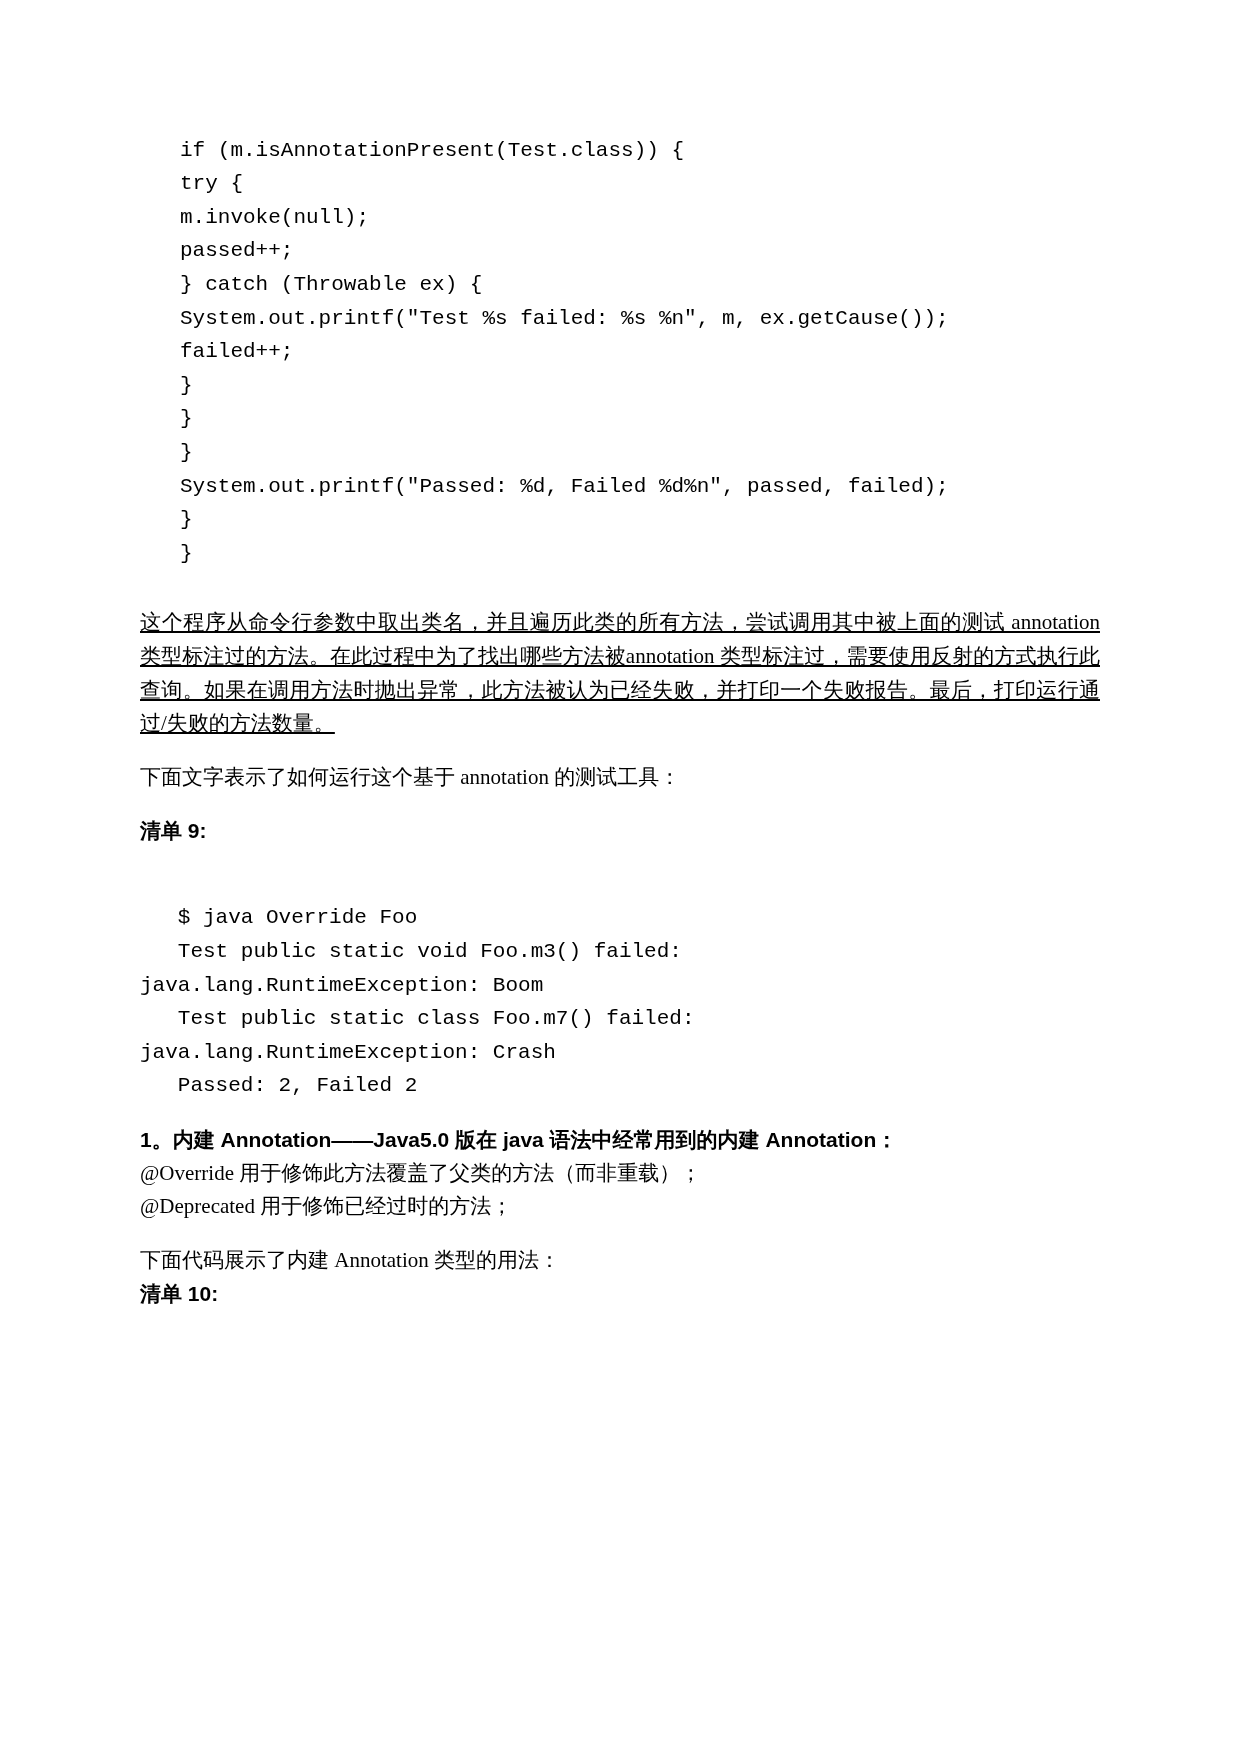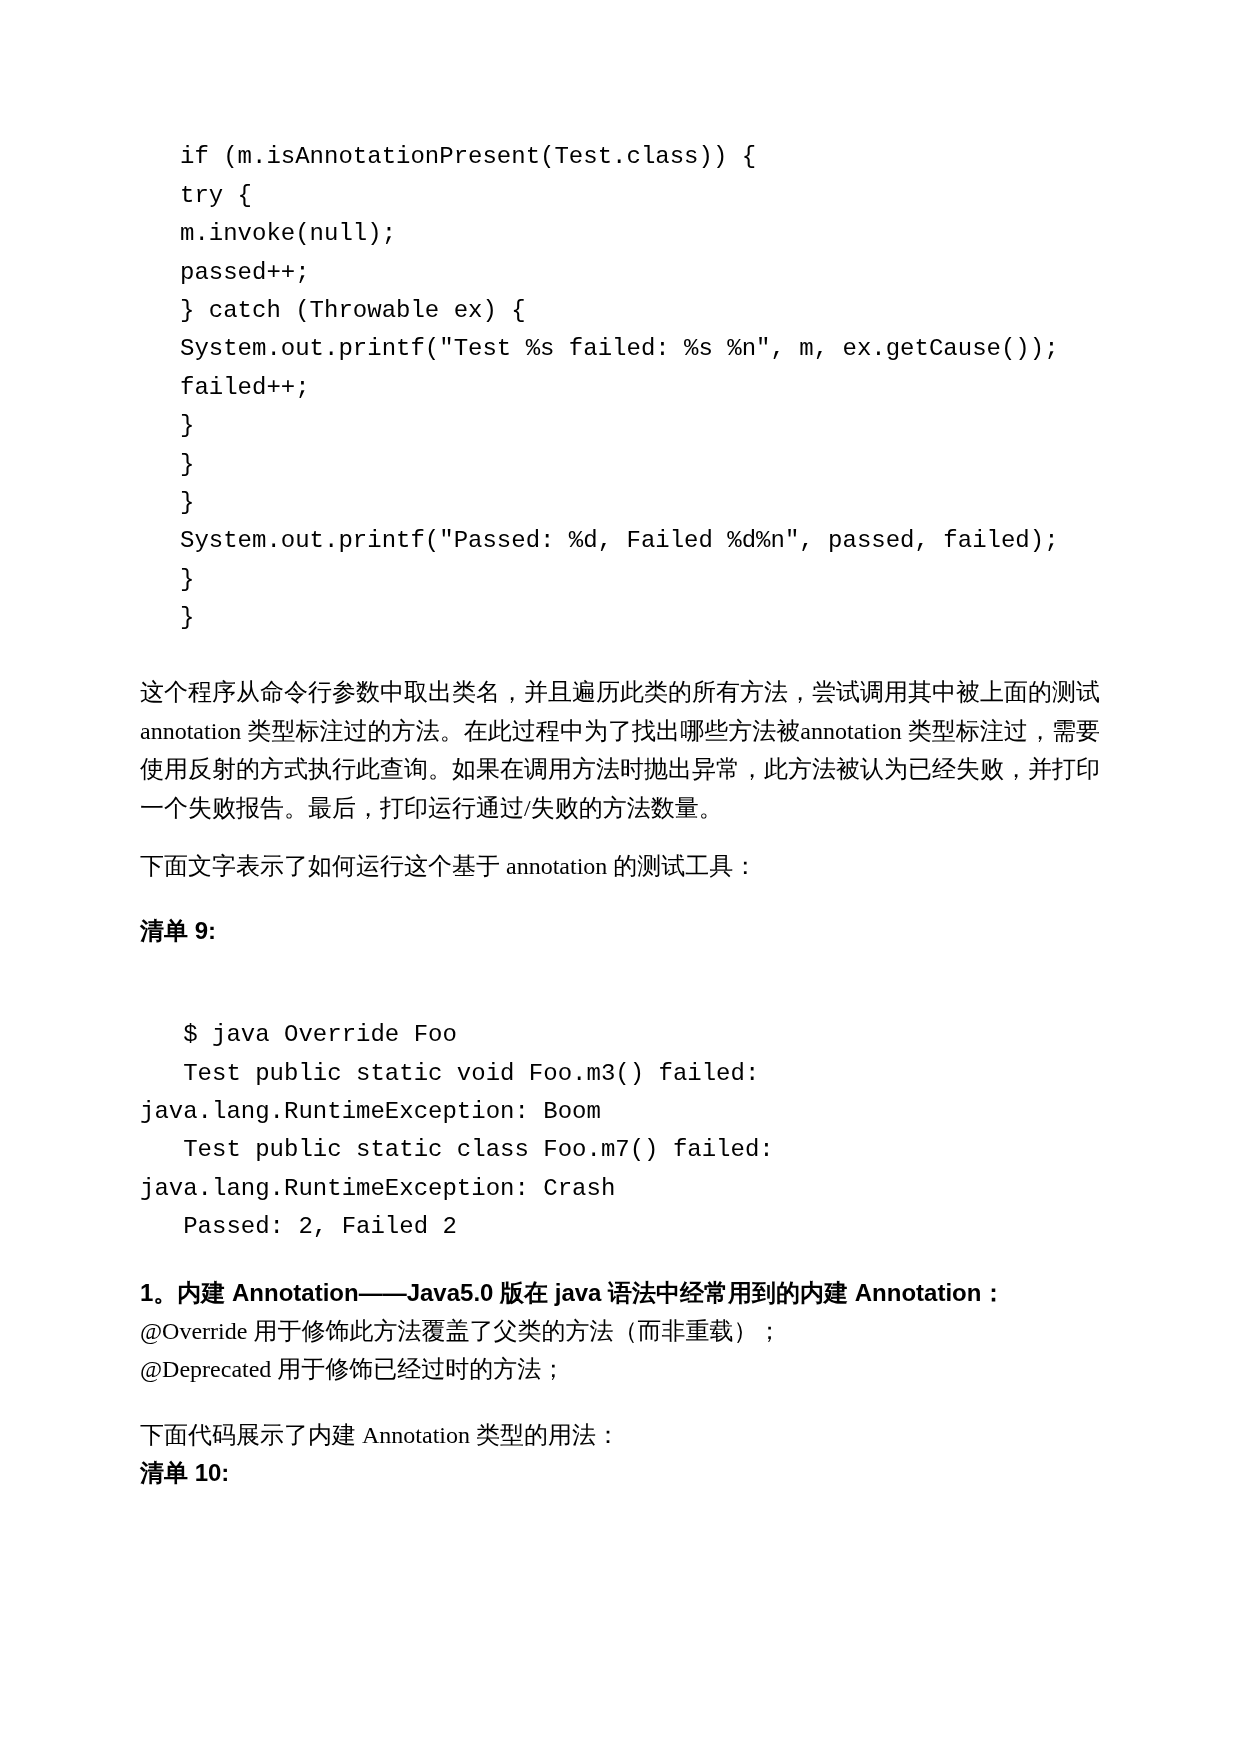--- a/index.html
+++ b/index.html
@@ -6,21 +6,21 @@
     margin: 0;
     padding: 0;
     background: #fff;
     font-family: "SimSun", "宋体", serif;
     width: 1240px;
     height: 1753px;
     box-sizing: border-box;
   }
   .page {
     padding: 100px 140px 100px 140px;
-    font-size: 24px;
+    font-size: 21px;
     line-height: 1.6;
     color: #000;
   }
   .code-block {
     font-family: "SimSun", "宋体", "Courier New", monospace;
     white-space: pre;
     margin-left: 40px;
     margin-bottom: 20px;
   }
   .para {
@@ -29,23 +29,24 @@
   }
   .bold {
     font-weight: bold;
     font-family: "SimHei", "黑体", sans-serif;
   }
   .blue {
     color: #0070C0;
   }
   .section-gap {
     margin-top: 36px;
+    text-decoration: underline;
   }
   .small-gap {
-    margin-top: 27px;
+    margin-top: 20px;
   }
 </style>
 </head>
 <body>
 
 <div class="page">
 
   <div class="code-block">
 <span>if (m.isAnnotationPresent(Test.class)) {</span>
 <span>try {</span>

